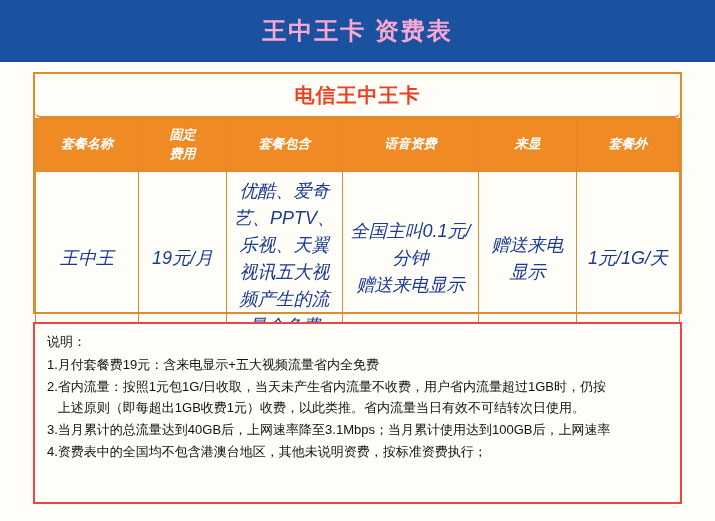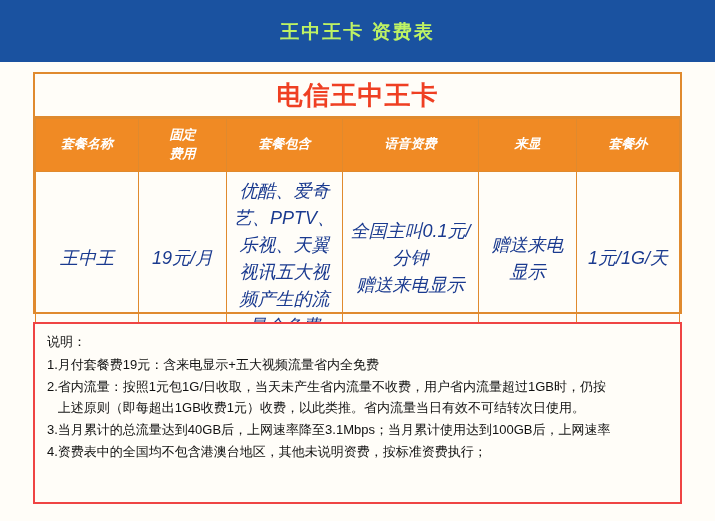--- a/index.html
+++ b/index.html
@@ -25,47 +25,48 @@
     position: absolute;
     left: 0; top: 0;
     width: 715px;
     height: 62px;
     background: #1a52a0;
     display: flex;
     align-items: center;
     justify-content: center;
   }
   .banner-title {
-    color: #bef264;
-    font-size: 19px;
+    color: #f9a8d4;
+    font-size: 24px;
     font-weight: bold;
     letter-spacing: 2px;
     line-height: 1;
   }
   
   .card {
     position: absolute;
     left: 33px;
     top: 72px;
     width: 649px;
     height: 242px;
     border: 2px solid #e08a2e;
     background: #fffdf8;
   }
   .card-title {
     height: 44px;
     display: flex;
     align-items: center;
     justify-content: center;
     color: #ef3f22;
-    font-size: 26px;
+    font-size: 20px;
     font-weight: bold;
     letter-spacing: 1px;
     border-bottom: 2px solid #e08a2e;
     background: #fffdf8;
+    border-radius: 6px;
   }
   table.tariff {
     width: 100%;
     border-collapse: collapse;
     table-layout: fixed;
     font-style: italic;
   }
   table.tariff th {
     background: #f08a24;
     color: #ffffff;

